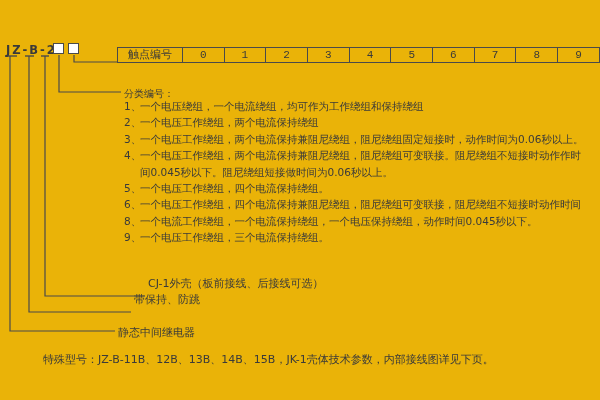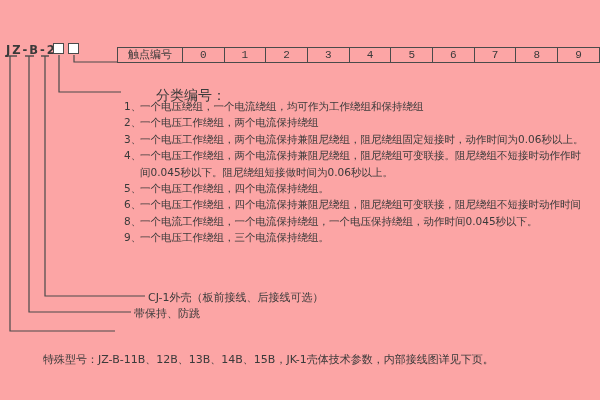--- a/index.html
+++ b/index.html
@@ -1,17 +1,17 @@
 <!DOCTYPE html>
 <html><head>
 <meta charset="utf-8">
 <style>
   html,body{margin:0;padding:0;background:#fff;}
   .canvas{
-    position:relative;width:600px;height:400px;background:#fca5a5;
+    position:relative;width:600px;height:400px;background:#eab308;
     font-family:"DejaVu Sans","Liberation Sans",sans-serif;
     color:#3a3a3a;overflow:hidden;
   }
   .leaders{position:absolute;left:0;top:0;}
   .model-code{
     position:absolute;left:6px;top:43px;font-size:11.5px;font-weight:600;
     letter-spacing:2px;color:#3a3a3a;white-space:nowrap;
   }
   .ph-box{
     position:absolute;top:43px;width:11px;height:11px;
@@ -21,28 +21,28 @@
   table.contact{
     position:absolute;left:117px;top:47px;border-collapse:collapse;
     font-size:11px;color:#3a3a3a;table-layout:fixed;font-family:Liberation Mono, monospace;
   }
   table.contact td{
     border:1px solid #4a4a4a;width:41px;height:14px;line-height:14px;
     text-align:center;padding:0;white-space:nowrap;overflow:hidden;
   }
   table.contact td.rowlab{width:64px;}
   .cls-title{
-    position:absolute;left:124px;top:87px;font-size:14px;white-space:nowrap;margin-left:32px;
+    position:absolute;left:124px;top:87px;font-size:10px;white-space:nowrap;
   }
   .cls-list{position:absolute;left:124px;top:99px;width:474px;font-size:10.5px;}
   .cls-line{height:16.4px;line-height:14px;white-space:nowrap;}
   .cls-num{display:inline-block;width:16px;}
   .callout{position:absolute;font-size:11px;white-space:nowrap;}
-  .co-case{left:148px;top:290px;}
-  .co-hold{left:134px;top:306px;}
+  .co-case{left:148px;top:276px;}
+  .co-hold{left:134px;top:292px;}
   .co-relay{left:118px;top:325px;}
   .footer-note{position:absolute;left:43px;top:352px;font-size:11px;white-space:nowrap;}
 </style>
 </head>
 <body>
 
 <div class="canvas">
 
   <svg class="leaders" width="600" height="400" viewBox="0 0 600 400">
 
@@ -92,16 +92,17 @@
     <div class="cls-line"><span class="cls-num">4、</span><span>一个电压工作绕组，两个电流保持兼阻尼绕组，阻尼绕组可变联接。阻尼绕组不短接时动作作时</span></div>
     <div class="cls-line"><span class="cls-num"></span><span>间0.045秒以下。阻尼绕组短接做时间为0.06秒以上。</span></div>
     <div class="cls-line"><span class="cls-num">5、</span><span>一个电压工作绕组，四个电流保持绕组。</span></div>
     <div class="cls-line"><span class="cls-num">6、</span><span>一个电压工作绕组，四个电流保持兼阻尼绕组，阻尼绕组可变联接，阻尼绕组不短接时动作时间</span></div>
     <div class="cls-line"><span class="cls-num">8、</span><span>一个电流工作绕组，一个电流保持绕组，一个电压保持绕组，动作时间0.045秒以下。</span></div>
     <div class="cls-line"><span class="cls-num">9、</span><span>一个电压工作绕组，三个电流保持绕组。</span></div>
   </div>
 
   <div class="callout co-case">CJ-1外壳（板前接线、后接线可选）</div>
   <div class="callout co-hold">带保持、防跳</div>
+  <div class="callout co-relay">静态中间继电器</div>
 
   <div class="footer-note">特殊型号：JZ-B-11B、12B、13B、14B、15B，JK-1壳体技术参数，内部接线图详见下页。</div>
 
 </div>
 
 </body></html>

